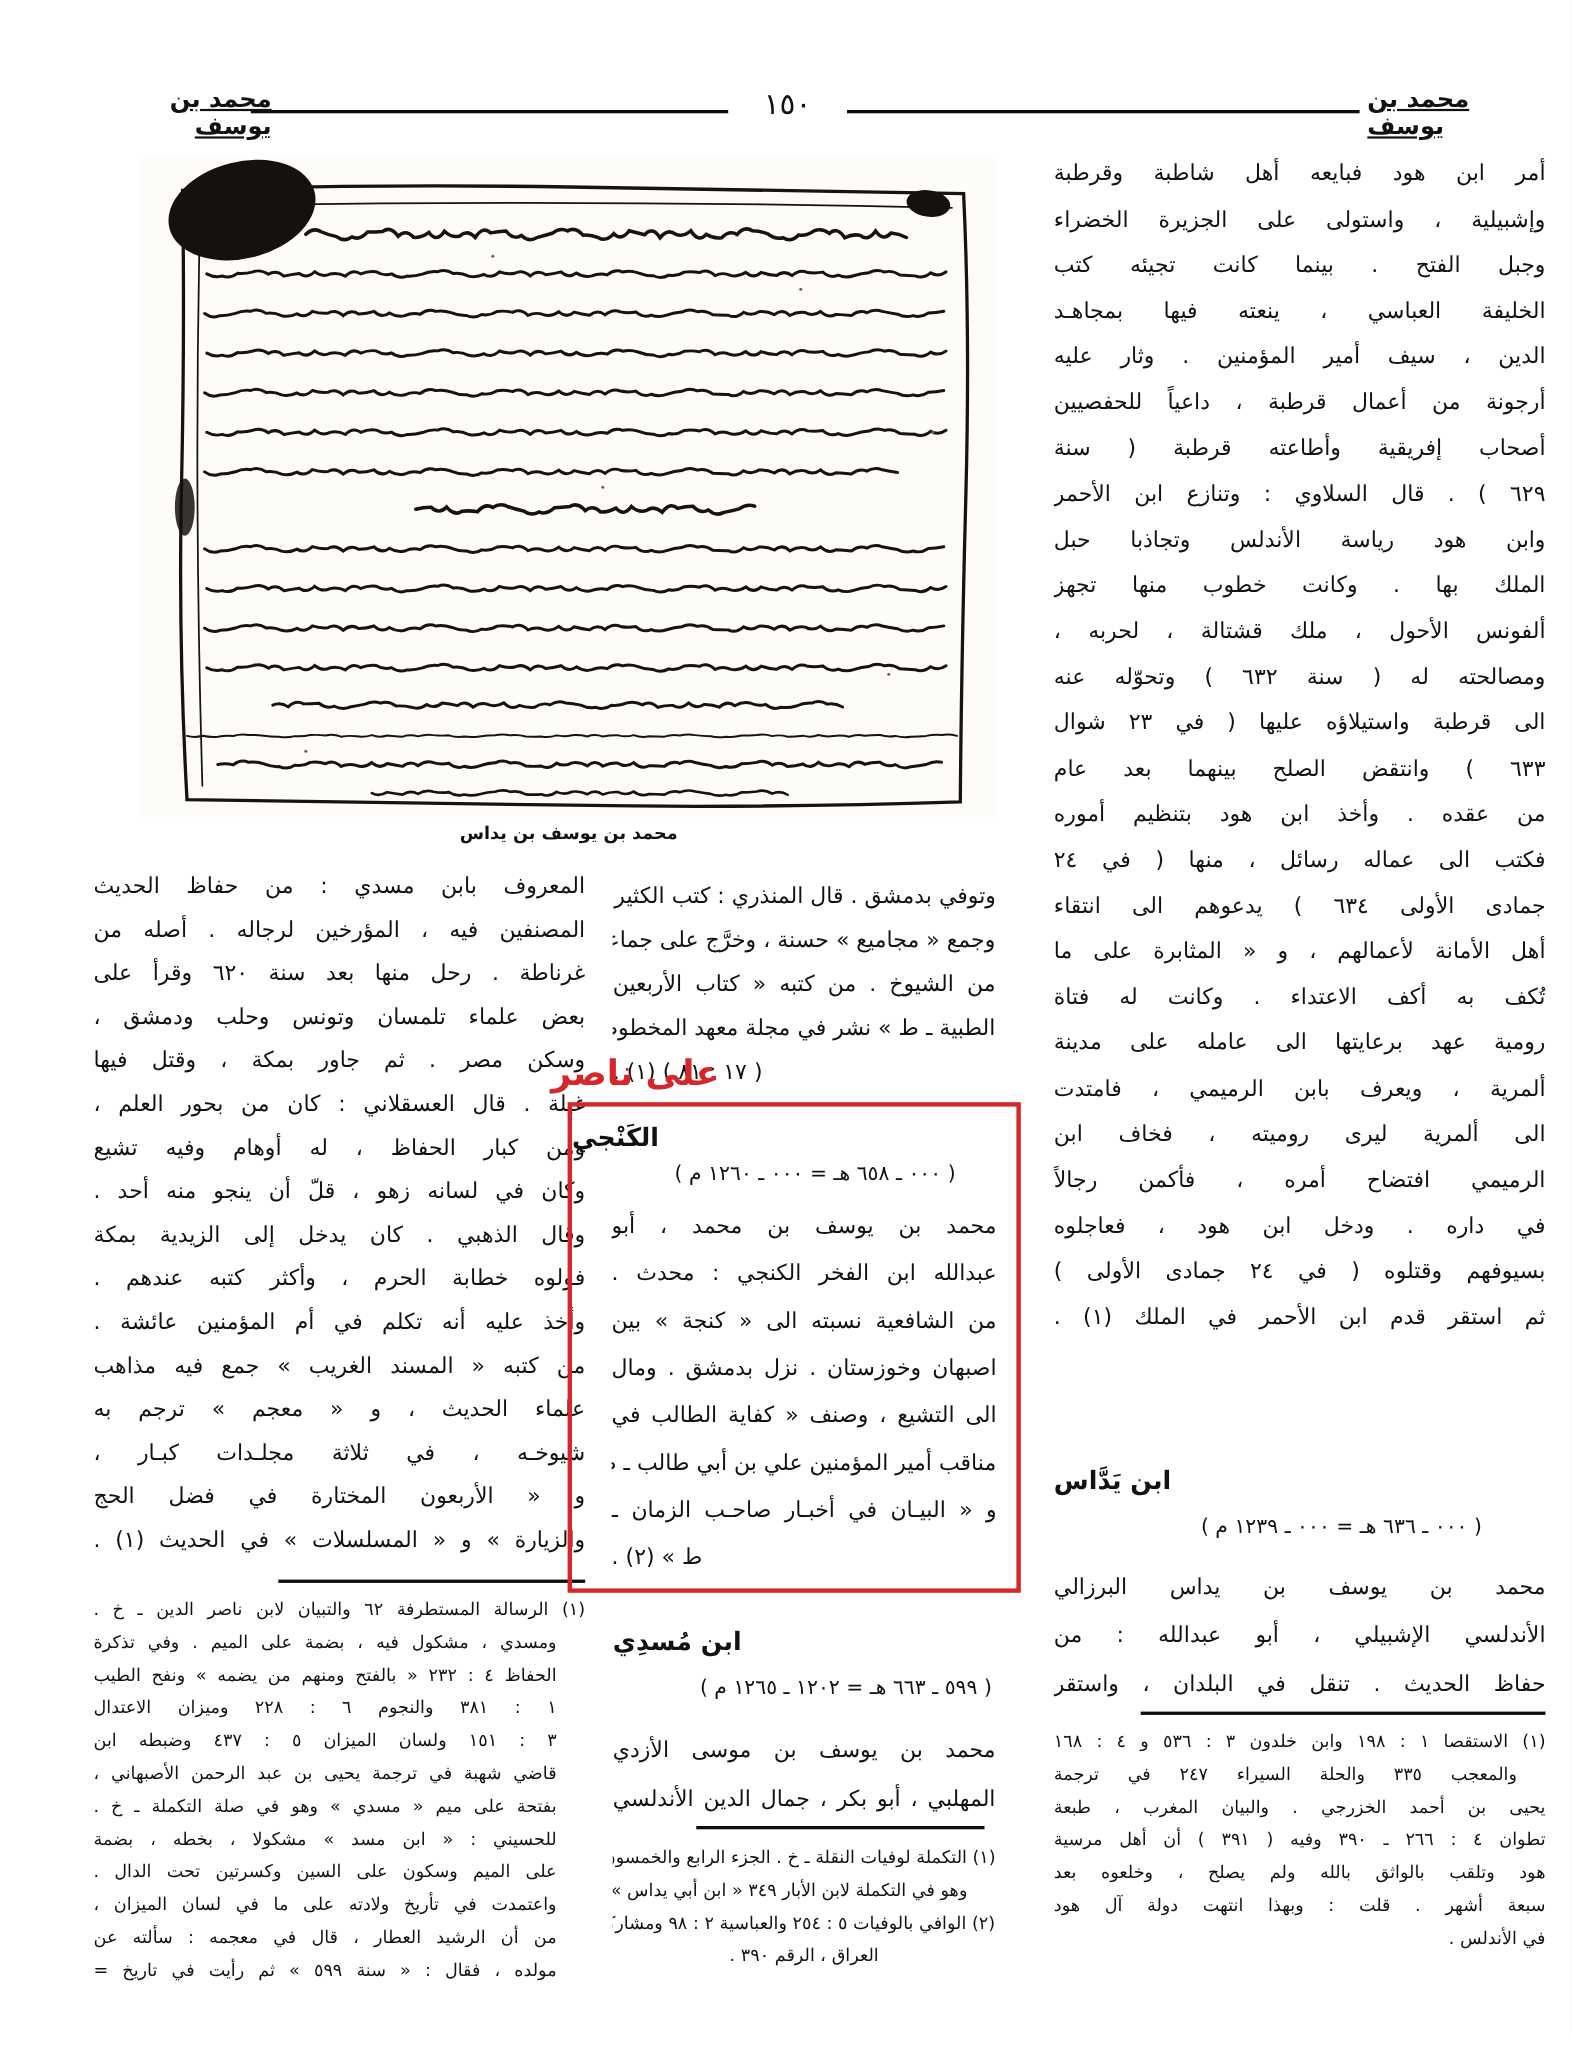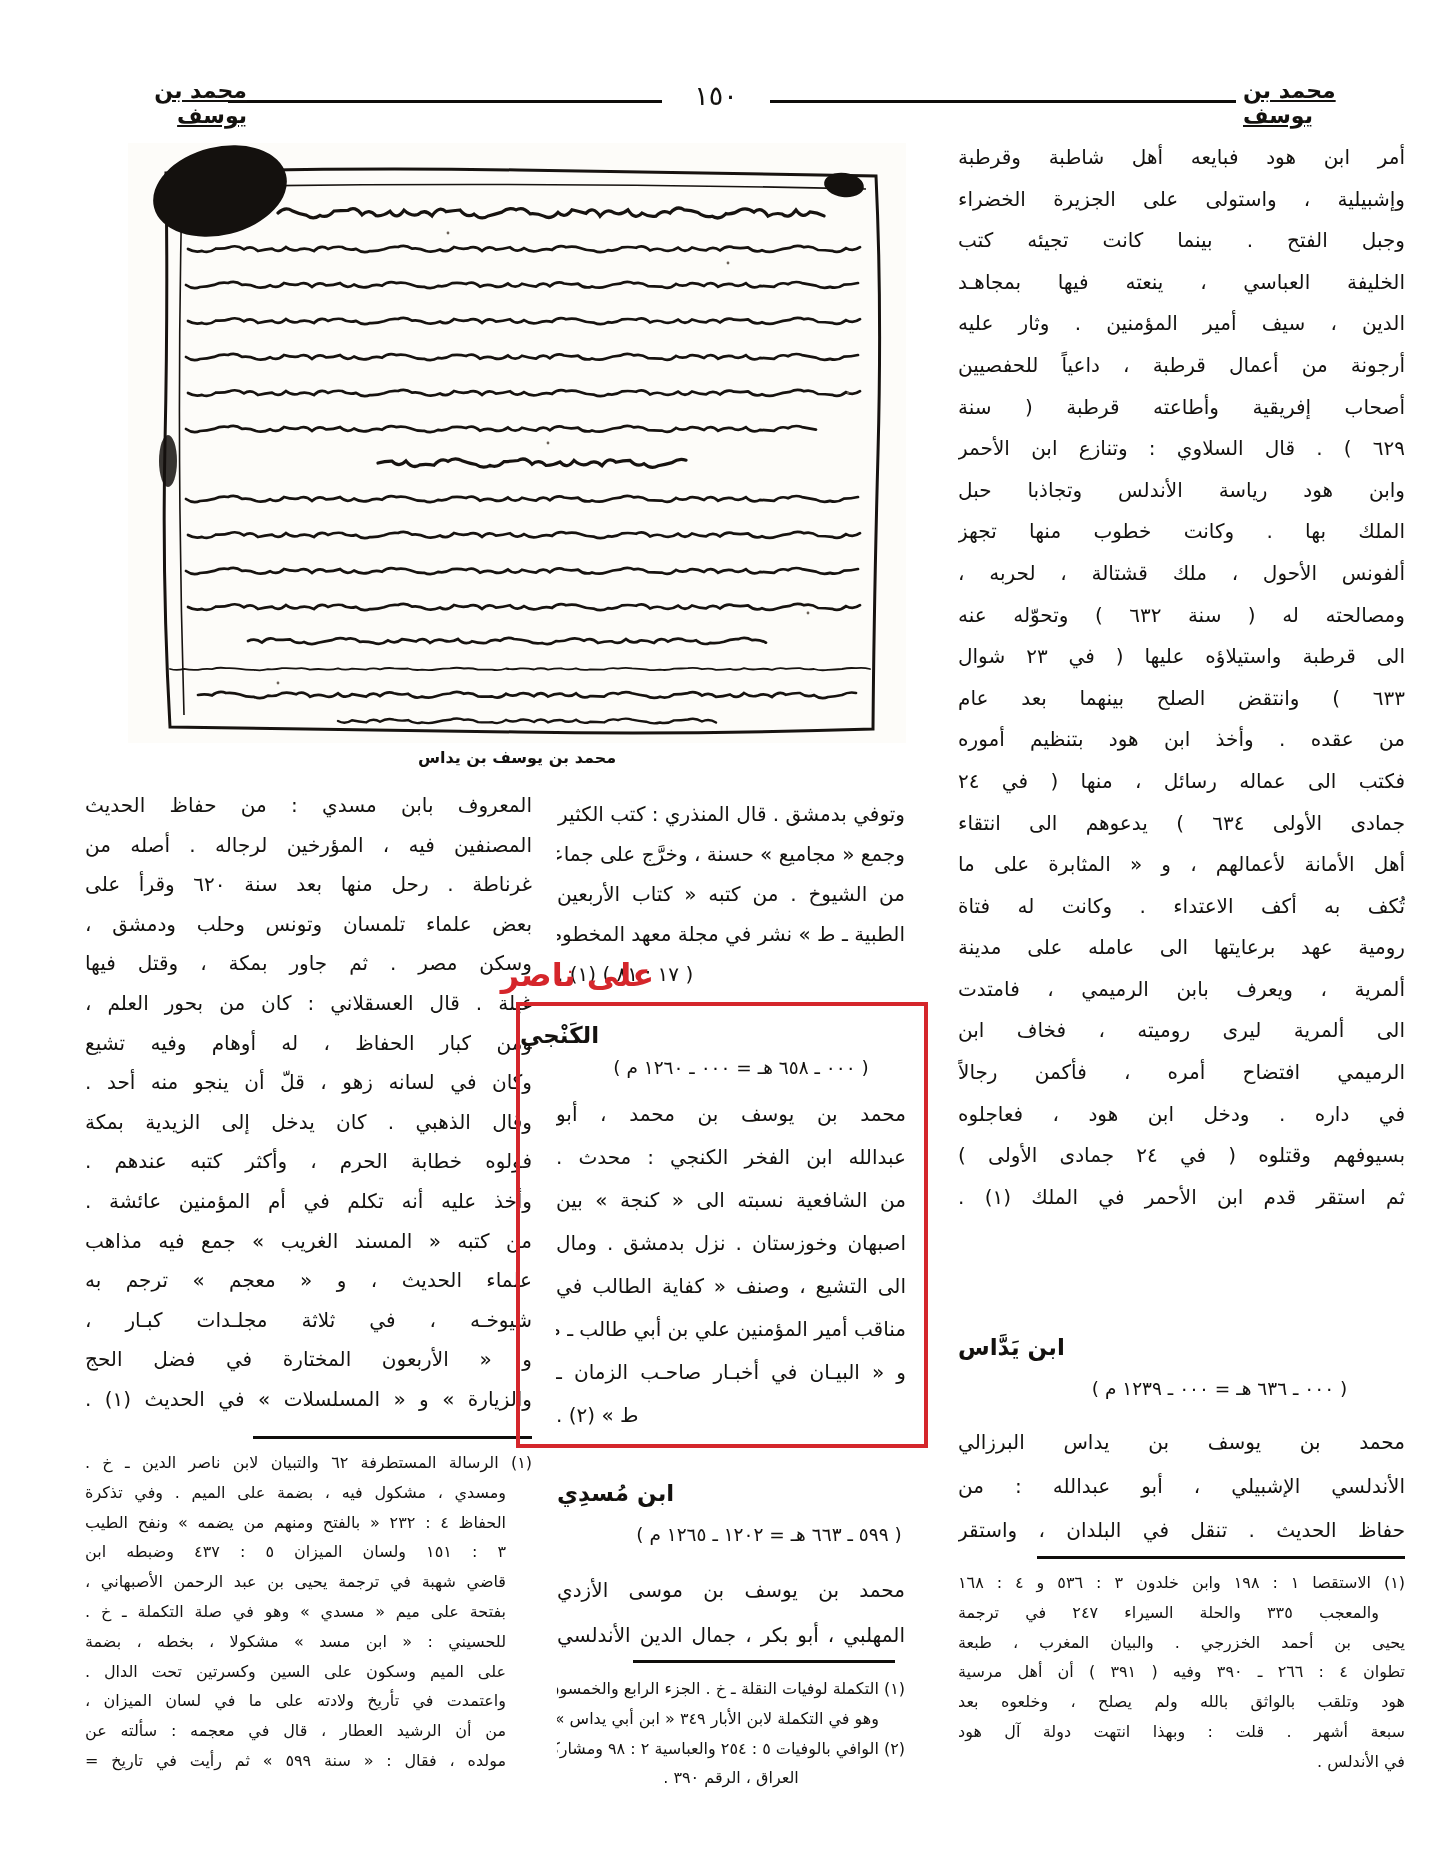--- a/index.html
+++ b/index.html
@@ -163,20 +163,21 @@
       <div class="line">شيوخـه ، في ثلاثة مجلـدات كبـار ،</div>
       <div class="line">و « الأربعون المختارة في فضل الحج</div>
       <div class="line">والزيارة » و « المسلسلات » في الحديث (١) .</div>
     </div>
   <div class="abs rule" style="left:253px;top:1436px;width:279px;"></div>
   <div class="abs col fn" style="left:85px;top:1448px;width:447px;">
 
   <div class="line">(١) الرسالة المستطرفة ٦٢ والتبيان لابن ناصر الدين ـ خ .</div>
       <div class="line fi">ومسدي ، مشكول فيه ، بضمة على الميم . وفي تذكرة</div>
       <div class="line fi">الحفاظ ٤ : ٢٣٢ « بالفتح ومنهم من يضمه » ونفح الطيب</div>
+      <div class="line fi">١ : ٣٨١ والنجوم ٦ : ٢٢٨ وميزان الاعتدال</div>
       <div class="line fi">٣ : ١٥١ ولسان الميزان ٥ : ٤٣٧ وضبطه ابن</div>
       <div class="line fi">قاضي شهبة في ترجمة يحيى بن عبد الرحمن الأصبهاني ،</div>
       <div class="line fi">بفتحة على ميم « مسدي » وهو في صلة التكملة ـ خ .</div>
       <div class="line fi">للحسيني : « ابن مسد » مشكولا ، بخطه ، بضمة</div>
       <div class="line fi">على الميم وسكون على السين وكسرتين تحت الدال .</div>
       <div class="line fi">واعتمدت في تأريخ ولادته على ما في لسان الميزان ،</div>
       <div class="line fi">من أن الرشيد العطار ، قال في معجمه : سألته عن</div>
       <div class="line fi">مولده ، فقال : « سنة ٥٩٩ » ثم رأيت في تاريخ =</div>
     </div>
 

